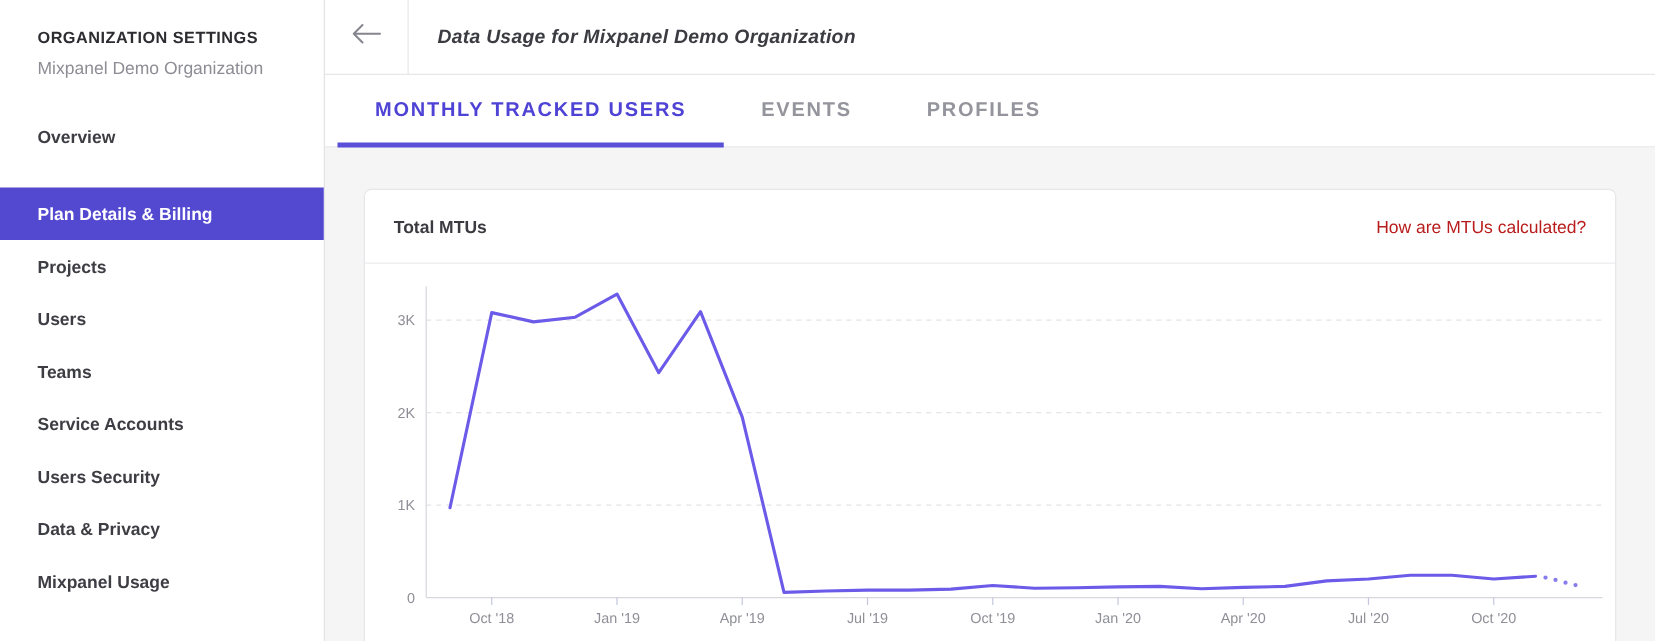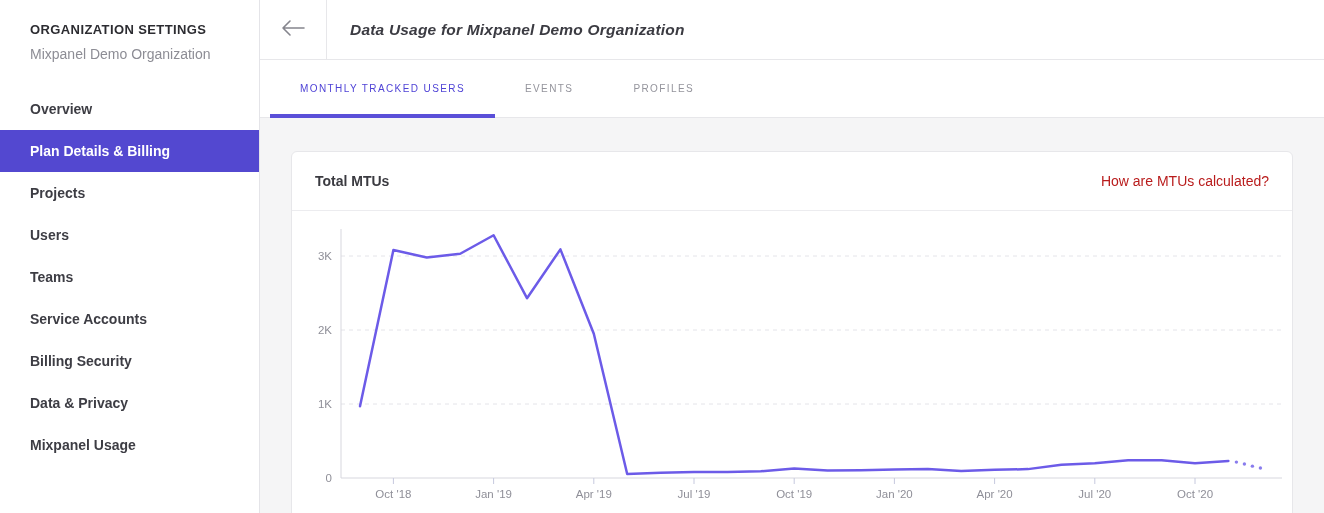--- a/index.html
+++ b/index.html
@@ -9,35 +9,35 @@
 
   
   .sidebar { width:260px; flex-shrink:0; background:#fff; border-right:1px solid #e4e4e8;
     padding-top:22px; }
   .sidebar-head { padding:0 30px; }
   .sidebar-title { font-size:13px; font-weight:bold; color:#2c2c31; letter-spacing:.4px; }
   .sidebar-subtitle { font-size:14px; color:#8d8d95; margin-top:9px; }
   .nav { margin-top:26px; }
   .nav-item { height:42px; line-height:42px; padding:0 30px; font-size:14px; font-weight:600;
     color:#3d3d44; cursor:pointer; white-space:nowrap; }
-  .nav-item.selected { background:#5348d0; color:#fff; }
+  .nav-item.selected { background:#5348d0; color:#fff;margin-top:20px; }
 
   
   .main { flex:1; min-width:0; display:flex; flex-direction:column; background:#f5f5f6; }
   .page-header { height:60px; flex-shrink:0; background:#fff; border-bottom:1px solid #e7e7ea;
     display:flex; align-items:center; }
   .back-btn { width:67px; height:100%; border-right:1px solid #e7e7ea; display:flex;
     align-items:center; justify-content:center; cursor:pointer; }
   .page-title { margin-left:23px; font-size:15.5px; font-weight:bold; color:#3b3b42;
     letter-spacing:.2px;font-style:italic; }
 
   .tab-bar { height:58px; flex-shrink:0; background:#fff; border-bottom:1px solid #e7e7ea;
     display:flex; align-items:stretch; padding-left:10px; }
-  .tab { position:relative; display:flex; align-items:center; padding:0 30px; font-size:10px;
-    font-weight:normal; letter-spacing:1.4px; color:#94949c; cursor:pointer; }
+  .tab { position:relative; display:flex; align-items:center; padding:0 30px; font-size:16px;
+    font-weight:bold; letter-spacing:1.4px; color:#94949c; cursor:pointer; }
   .tab.active { color:#4f43d6; }
   .tab.active::after { content:""; position:absolute; left:0; right:0; bottom:-1px; height:4px;
     background:#5a4fd8; }
 
   .content { flex:1; padding:33px 30px 0 31px; overflow:hidden; }
   .card { width:1002px; height:420px; background:#fff; border:1px solid #e7e7ea;
     border-radius:6px; }
   .card-header { height:59px; border-bottom:1px solid #ececef; display:flex;
     align-items:center; justify-content:space-between; padding:0 23px; }
   .card-title { font-size:14px; font-weight:bold; color:#3a3a40; }
@@ -57,21 +57,21 @@
       <div class="sidebar-title">ORGANIZATION SETTINGS</div>
       <div class="sidebar-subtitle">Mixpanel Demo Organization</div>
     </div>
     <div class="nav">
       <div class="nav-item">Overview</div>
       <div class="nav-item selected">Plan Details &amp; Billing</div>
       <div class="nav-item">Projects</div>
       <div class="nav-item">Users</div>
       <div class="nav-item">Teams</div>
       <div class="nav-item">Service Accounts</div>
-      <div class="nav-item">Billing Security</div>
+      <div class="nav-item">Users Security</div>
       <div class="nav-item">Data &amp; Privacy</div>
       <div class="nav-item">Mixpanel Usage</div>
     </div>
   </div>
 
   <div class="main">
 
     <div class="page-header">
       <div class="back-btn">
         <span>

